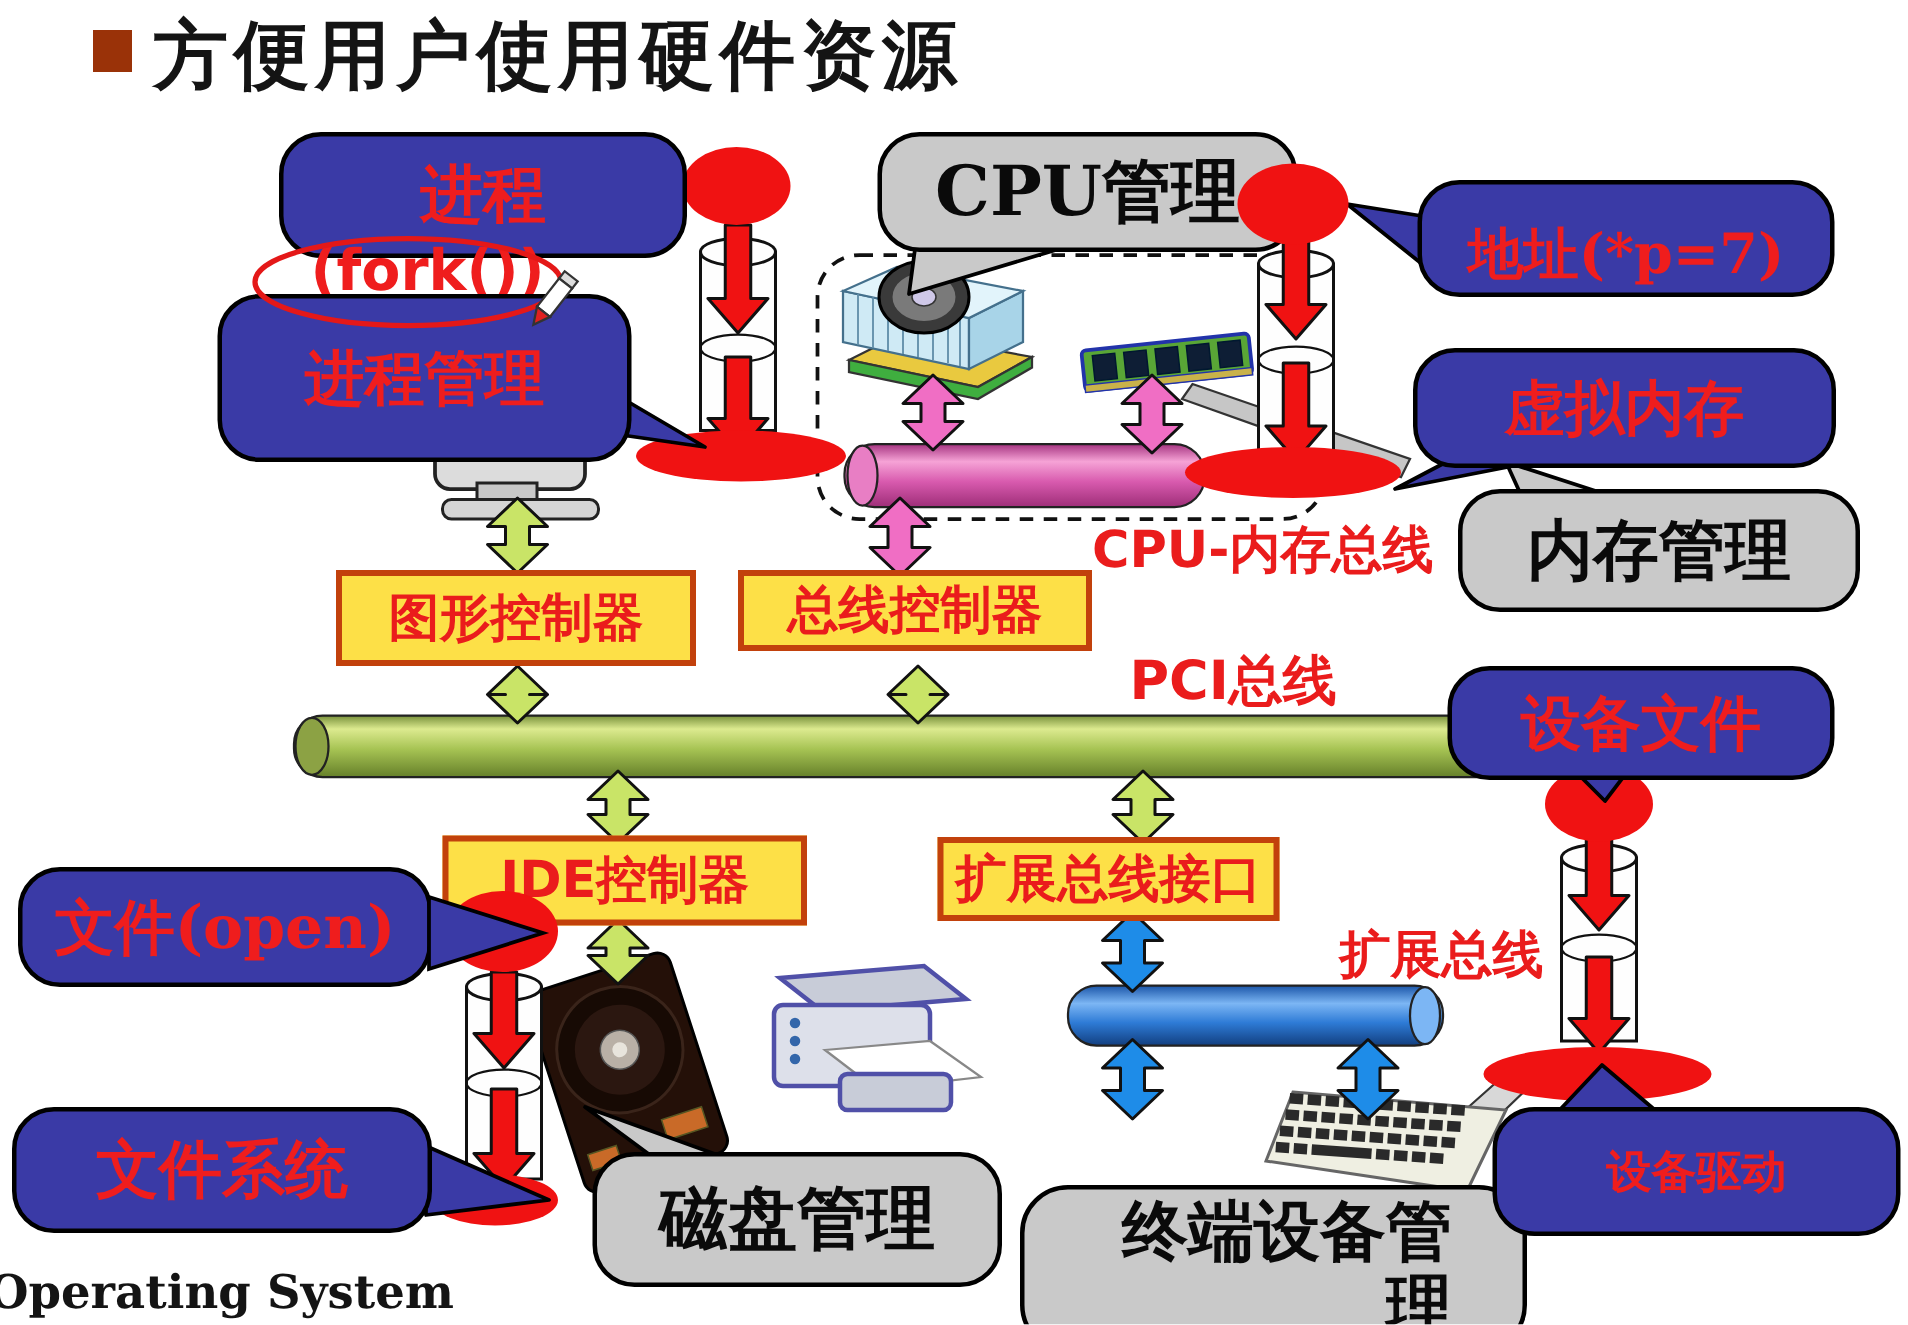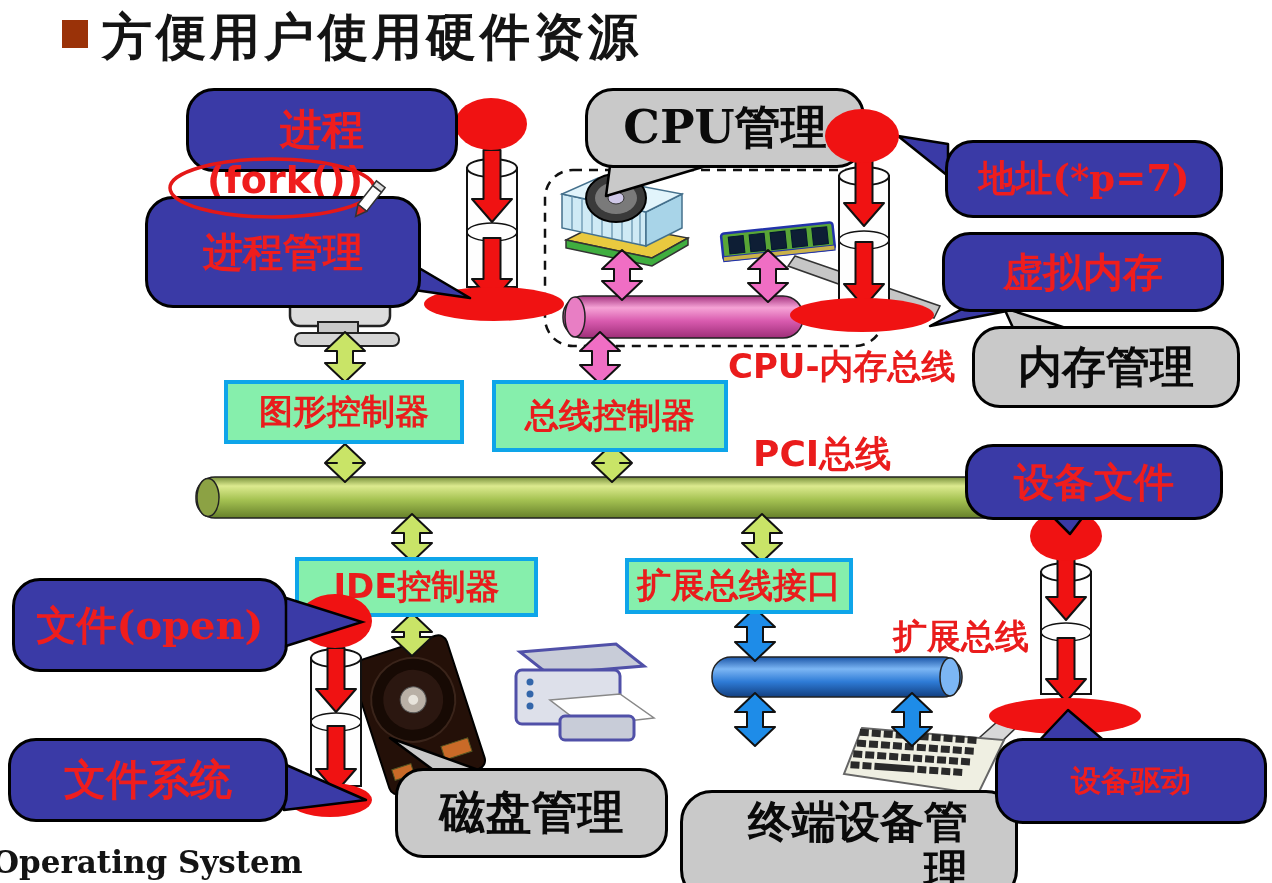--- a/index.html
+++ b/index.html
@@ -13,21 +13,21 @@
   .title-bullet{position:absolute;left:62px;top:20px;width:26px;height:28px;background:#9A3208;}
   .title-text{position:absolute;left:102px;top:4px;font-family:"DejaVu Serif",serif;font-weight:700;
               font-size:50px;letter-spacing:4px;color:#141414;white-space:nowrap;}
 
   .bubble{position:absolute;border:3px solid #000;border-radius:28px;display:flex;align-items:center;
           justify-content:center;font-weight:bold;z-index:2;box-sizing:border-box;text-align:center;
           font-family:"DejaVu Serif",serif;}
   .bubble.blue{background:#3A3AA6;color:#EF1D1D;}
   .bubble.gray{background:#C9C9C9;color:#0A0A0A;text-align:right;}
 
-  .rbox{position:absolute;background:#86efac;border:4px solid #0ea5e9;color:#EA1C1C;font-weight:bold;
+  .rbox{position:absolute;background:#fde047;border:4px solid #c2410c;color:#EA1C1C;font-weight:bold;
         display:flex;align-items:center;justify-content:center;z-index:2;box-sizing:border-box;
         font-size:34px;white-space:nowrap;}
   .rlabel{position:absolute;color:#EA1C1C;font-weight:bold;z-index:2;white-space:nowrap;}
 
   .fork-note{position:absolute;left:190px;top:158px;width:190px;z-index:2;color:#EF1D1D;
              font-weight:bold;font-size:38px;text-align:center;white-space:nowrap;}
   .footer{position:absolute;left:-8px;top:844px;z-index:2;font-family:"DejaVu Serif",serif;
           font-weight:700;font-size:31px;color:#141414;white-space:nowrap;}
   .wrapspan{display:inline-block;width:238px;word-break:break-all;line-height:1.12;}
 </style>
@@ -259,37 +259,37 @@
   <div class="fork-note">(fork())</div>
 
   <div class="bubble blue" style="left:145px;top:196px;width:276px;height:112px;font-size:40px;">
     <span>进程管理</span>
     </div>
 
   <div class="bubble gray" style="left:585px;top:88px;width:280px;height:80px;font-size:46px;">
     <span>CPU管理</span>
     </div>
 
-  <div class="bubble blue" style="left:945px;top:140px;width:278px;height:78px;font-size:37px;">
+  <div class="bubble blue" style="left:945px;top:120px;width:278px;height:78px;font-size:37px;align-items:flex-end;">
     <span>地址(*p=7)</span>
     </div>
 
   <div class="bubble blue" style="left:942px;top:232px;width:282px;height:80px;font-size:40px;">
     <span>虚拟内存</span>
     </div>
 
   <div class="bubble gray" style="left:972px;top:326px;width:268px;height:82px;font-size:44px;">
     <span>内存管理</span>
     </div>
 
   <div class="bubble blue" style="left:965px;top:444px;width:258px;height:76px;font-size:40px;">
     <span>设备文件</span>
     </div>
 
-  <div class="bubble blue" style="left:12px;top:578px;width:276px;height:94px;font-size:40px;text-align:center;">
+  <div class="bubble blue" style="left:12px;top:578px;width:276px;height:80px;font-size:40px;text-align:center;">
     <span>文件(open)</span>
     </div>
 
   <div class="bubble gray" style="left:395px;top:768px;width:273px;height:90px;font-size:46px;">
     <span>磁盘管理</span>
     </div>
 
   <div class="bubble blue" style="left:8px;top:738px;width:280px;height:84px;font-size:42px;">
     <span>文件系统</span>
     </div>
@@ -298,21 +298,21 @@
     <span class="wrapspan">终端设备管理</span>
     </div>
 
   <div class="bubble blue" style="left:995px;top:738px;width:272px;height:86px;font-size:30px;">
     <span>设备驱动</span>
     </div>
 
   <div class="rbox" style="left:224px;top:380px;width:240px;height:64px;">
     <span>图形控制器</span>
     </div>
-  <div class="rbox" style="left:492px;top:380px;width:236px;height:72px;">
+  <div class="rbox" style="left:492px;top:380px;width:236px;height:54px;">
     <span>总线控制器</span>
     </div>
   <div class="rbox" style="left:295px;top:557px;width:243px;height:60px;">
     <span>IDE控制器</span>
     </div>
   <div class="rbox" style="left:625px;top:558px;width:228px;height:56px;">
     <span>扩展总线接口</span>
     </div>
 
   <div class="rlabel" style="left:728px;top:344px;font-size:34px;">

